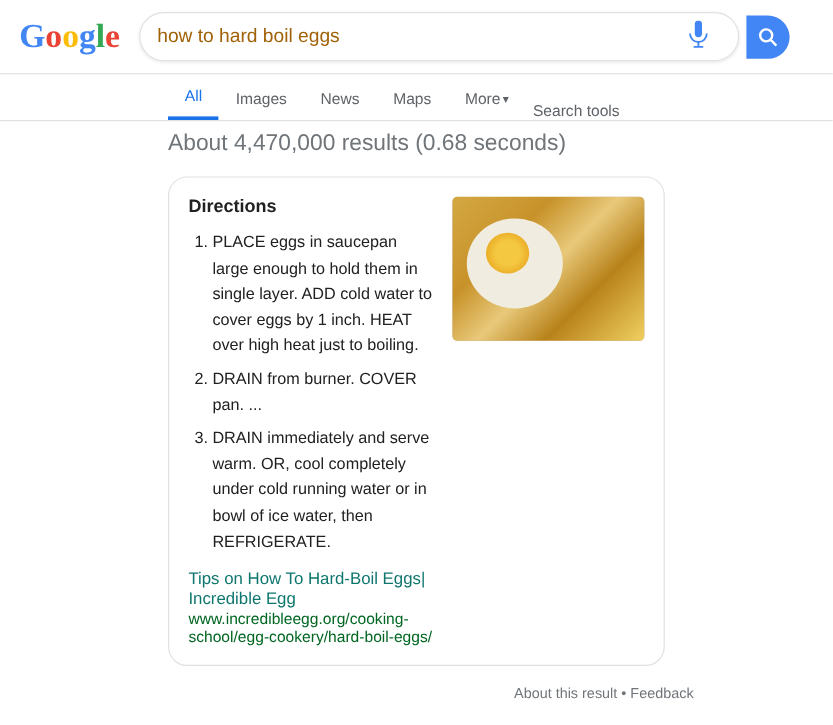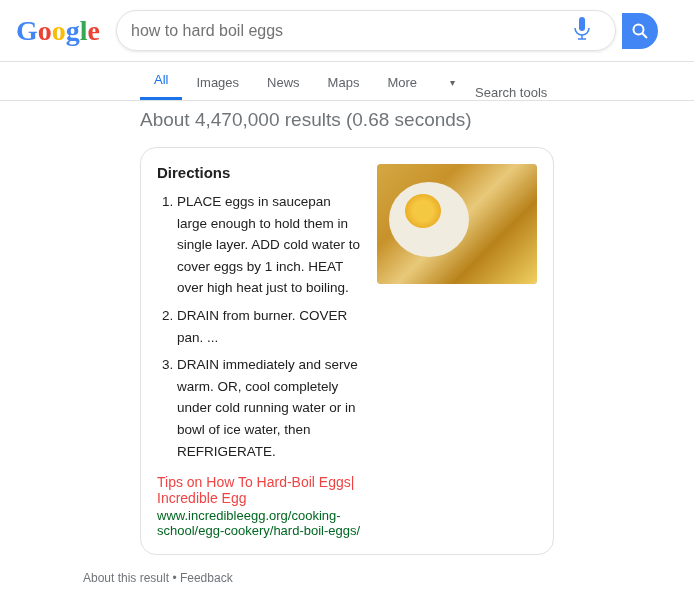--- a/index.html
+++ b/index.html
@@ -9,50 +9,50 @@
     .header { display: flex; align-items: center; padding: 10px 16px; border-bottom: 1px solid #e0e0e0; }
     .google-logo { display: flex; margin-right: 16px; }
     .logo-g { color: #4285F4; font-size: 28px; font-family: 'Times New Roman', serif; font-weight: bold; }
     .logo-o1 { color: #EA4335; font-size: 28px; font-family: 'Times New Roman', serif; font-weight: bold; }
     .logo-o2 { color: #FBBC05; font-size: 28px; font-family: 'Times New Roman', serif; font-weight: bold; }
     .logo-g2 { color: #4285F4; font-size: 28px; font-family: 'Times New Roman', serif; font-weight: bold; }
     .logo-l { color: #34A853; font-size: 28px; font-family: 'Times New Roman', serif; font-weight: bold; }
     .logo-e { color: #EA4335; font-size: 28px; font-family: 'Times New Roman', serif; font-weight: bold; }
 
     .search-bar { display: flex; align-items: center; flex: 1; border: 1px solid #dfe1e5; border-radius: 24px; padding: 6px 14px; max-width: 500px; box-shadow: 0 1px 3px rgba(0,0,0,0.1); }
-    .search-input { border: none; outline: none; font-size: 16px; flex: 1; color: #737373; }
+    .search-input { border: none; outline: none; font-size: 16px; flex: 1; color: #a16207; }
     .mic-icon { margin-right: 10px; }
     .search-btn { background: #4285F4; border: none; border-radius: 0 24px 24px 0; width: 36px; height: 36px; display: flex; align-items: center; justify-content: center; cursor: pointer; margin-left: 6px; }
 
     
     .nav { display: flex; align-items: flex-end; padding: 0 140px; border-bottom: 1px solid #e0e0e0; }
     .nav-item { padding: 10px 14px; font-size: 13px; color: #5f6368; cursor: pointer; text-decoration: none; display: inline-block; }
     .nav-item.active { color: #1a73e8; border-bottom: 3px solid #1a73e8; }
-    .nav-more { display: flex; align-items: center; gap: 31px; }
+    .nav-more { display: flex; align-items: center; }
     .nav-more span { color: #5f6368; font-size: 13px; }
     .nav-tools { margin-left: 6px; color: #5f6368; font-size: 13px; cursor: pointer; }
 
     
     .results-count { padding: 8px 140px; font-size: 19px; color: #70757a; }
 
     
     .featured-box { margin: 8px 140px 12px; border: 1px solid #dfe1e5; border-radius: 16px; padding: 16px; display: flex; justify-content: space-between; }
     .featured-content { flex: 1; padding-right: 16px; }
     .featured-title { font-size: 15px; font-weight: bold; margin-bottom: 10px; }
     .featured-list { padding-left: 20px; font-size: 13.5px; line-height: 1.6; color: #212121; }
     .featured-list li { margin-bottom: 6px; }
     .featured-link { margin-top: 12px; }
-    .featured-link a { color: #ef4444; font-size: 14px; text-decoration: none; }
+    .featured-link a { color: #0f766e; font-size: 14px; text-decoration: none; }
     .featured-url { font-size: 13px; color: #006621; margin-top: 2px; }
     .featured-url span.bold { font-weight: normal; }
     .featured-image { width: 160px; height: 120px; flex-shrink: 0; border-radius: 4px; overflow: hidden; background: #c8a96e; }
     .egg-img { width: 100%; height: 100%; background: linear-gradient(135deg, #d4a843 0%, #c8922a 30%, #e8c97a 50%, #b8821a 70%, #f0d060 100%); position: relative; border-radius: 4px; }
     .egg-white { position: absolute; width: 80px; height: 75px; background: #f0ede0; border-radius: 50% 50% 50% 50%; top: 18px; left: 12px; }
     .egg-yolk { position: absolute; width: 36px; height: 34px; background: radial-gradient(circle, #f5c842 40%, #e8a820 80%); border-radius: 50%; top: 30px; left: 28px; }
-    .about-result { text-align: left; font-size: 12px; color: #70757a; padding: 4px 83px 4px; }
+    .about-result { text-align: right; font-size: 12px; color: #70757a; padding: 4px 116px 4px; }
 
     
     .result-item { padding: 8px 140px 14px; border-bottom: 1px solid transparent; }
     .result-item:not(:last-child) { border-bottom: none; }
     .clearfix::after { content: ''; display: table; clear: both; }
   </style>
 </head>
 <body>
 
 <div class="header">

